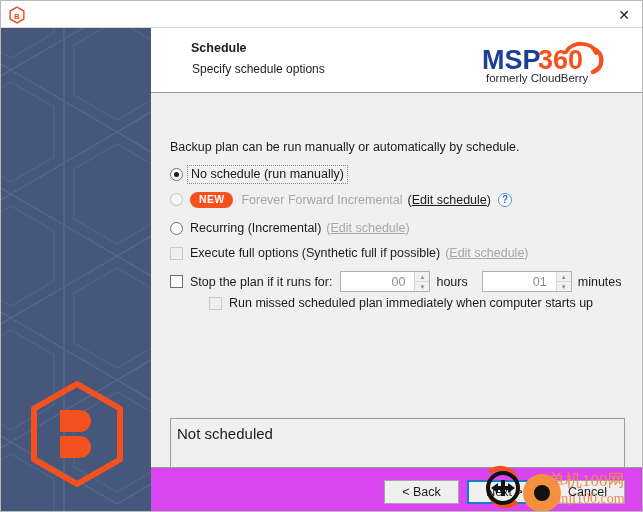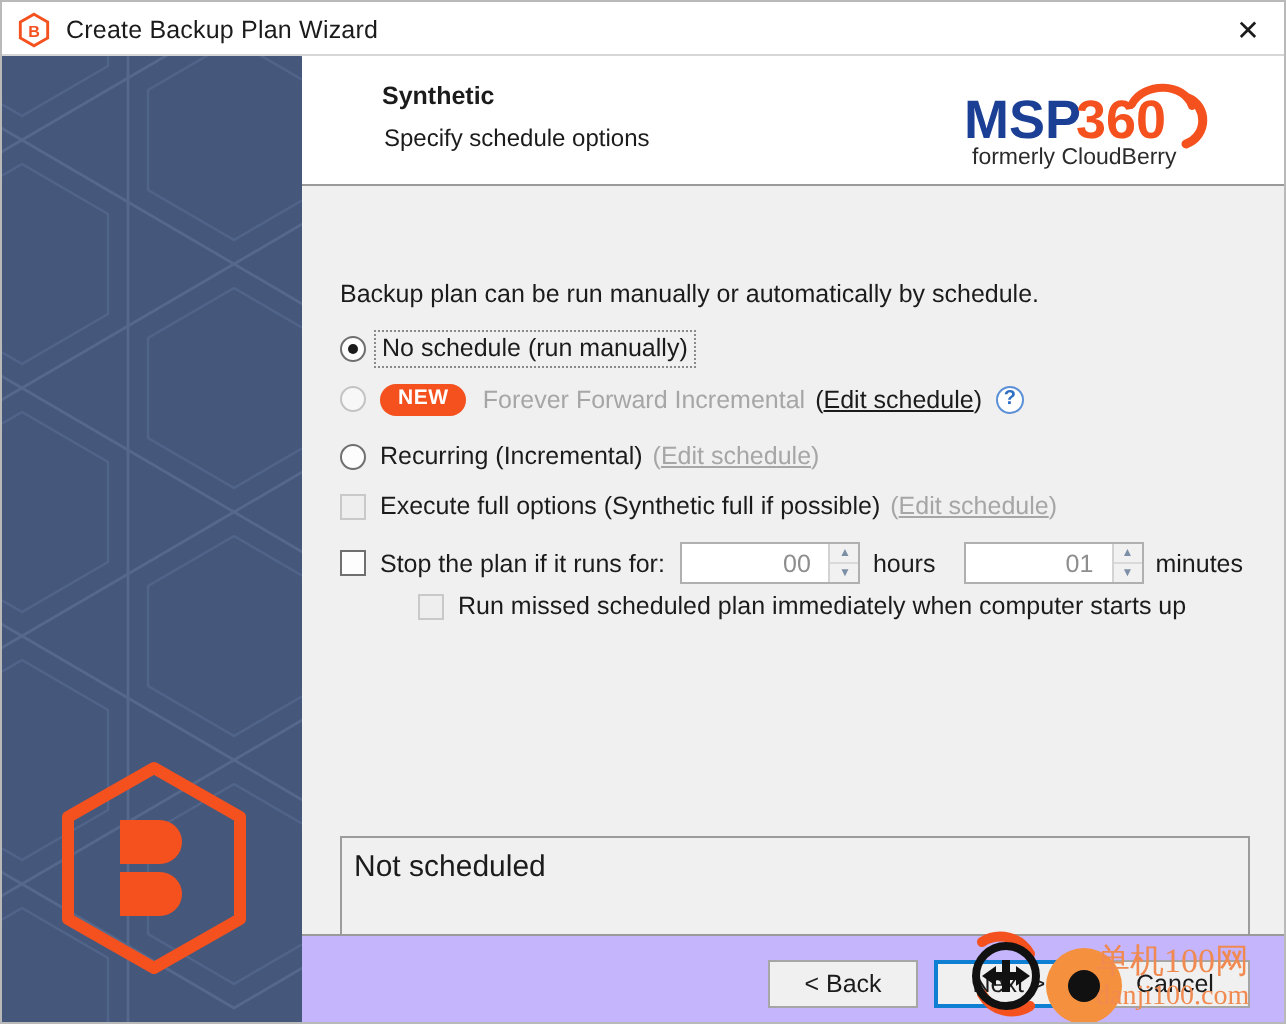--- a/index.html
+++ b/index.html
@@ -196,21 +196,21 @@
   }
   .summary-text {
     position: absolute; left: 6px; top: 6px;
     font-size: 15px; color: #1b1b1b;
   }
 
   
   .footer {
     position: absolute; left: 0; top: 439px;
     width: 492px; height: 45px;
-    background: #c4b5fd;
+    background: #d946ef;
     border-top: 1px solid #9a9a9a;
   }
   .btn {
     position: absolute; top: 12px;
     height: 24px; width: 75px;
     font-size: 12.5px; color: #1b1b1b;
     background: #f0f0f0;
     border: 1px solid #a6a6a6;
     display: flex; align-items: center; justify-content: center;
     cursor: default;
@@ -242,21 +242,20 @@
 
 <div id="app">
 
   <div class="titlebar">
     <span class="title-icon">
       <svg class="hexsmall" viewBox="0 0 20 20">
         <polygon points="10,1.2 17.6,5.6 17.6,14.4 10,18.8 2.4,14.4 2.4,5.6" fill="none" stroke="#f4511e" stroke-width="1.6"></polygon>
         <text x="10" y="14" font-family="Liberation Sans, sans-serif" font-size="9" font-weight="bold" fill="#f4511e" text-anchor="middle">B</text>
       </svg>
     </span>
-    <span class="title-text">Create Backup Plan Wizard</span>
     <span class="title-close">✕</span>
   </div>
   <div class="titlebar-underline"></div>
 
   <div class="sidebar">
     <svg class="pattern" width="150" height="484" viewBox="0 0 150 484">
       <defs>
         <g id="hexcell">
           <path d="M0,-62 L53,-31 L53,31 L0,62 L-53,31 L-53,-31 Z" fill="none" stroke="#56688c" stroke-width="1.4" stroke-linejoin="round"></path>
           <path d="M0,-50 L43,-25 L43,25 L0,50 L-43,25 L-43,-25 Z" fill="none" stroke="#51648a" stroke-width="1.2" stroke-linejoin="round"></path>
@@ -286,21 +285,21 @@
       <g fill="#f4511e">
         <path d="M38,31 h20 a11,11 0 0 1 0,22 h-20 z M46,38 h11 a4,4 0 0 1 0,8 h-11 z"></path>
         <path d="M38,57 h20 a11,11 0 0 1 0,22 h-20 z M46,64 h11 a4,4 0 0 1 0,8 h-11 z"></path>
       </g>
     </svg>
   </div>
 
   <div class="panel">
 
     <div class="panel-header">
-      <div class="hdr-title">Synthetic</div>
+      <div class="hdr-title">Schedule</div>
       <div class="hdr-sub">Specify schedule options</div>
 
       <div class="logo-wrap">
         <svg width="128" height="50" viewBox="0 0 128 50">
           <path d="M86,16 C92,5 112,5 116,17" fill="none" stroke="#f4511e" stroke-width="4" stroke-linecap="round"></path>
           <path d="M114,13 C124,17 124,32 113,36" fill="none" stroke="#f4511e" stroke-width="4.5" stroke-linecap="round"></path>
           <text x="2" y="33" font-family="Liberation Sans, sans-serif" font-size="27" font-weight="bold" fill="#1b3f94">MSP</text>
           <text x="58" y="33" font-family="Liberation Sans, sans-serif" font-size="27" font-weight="bold" fill="#f4511e">360</text>
           <text x="6" y="46" font-family="Liberation Sans, sans-serif" font-size="11.5" fill="#2b2b2b">formerly CloudBerry</text>
         </svg>

